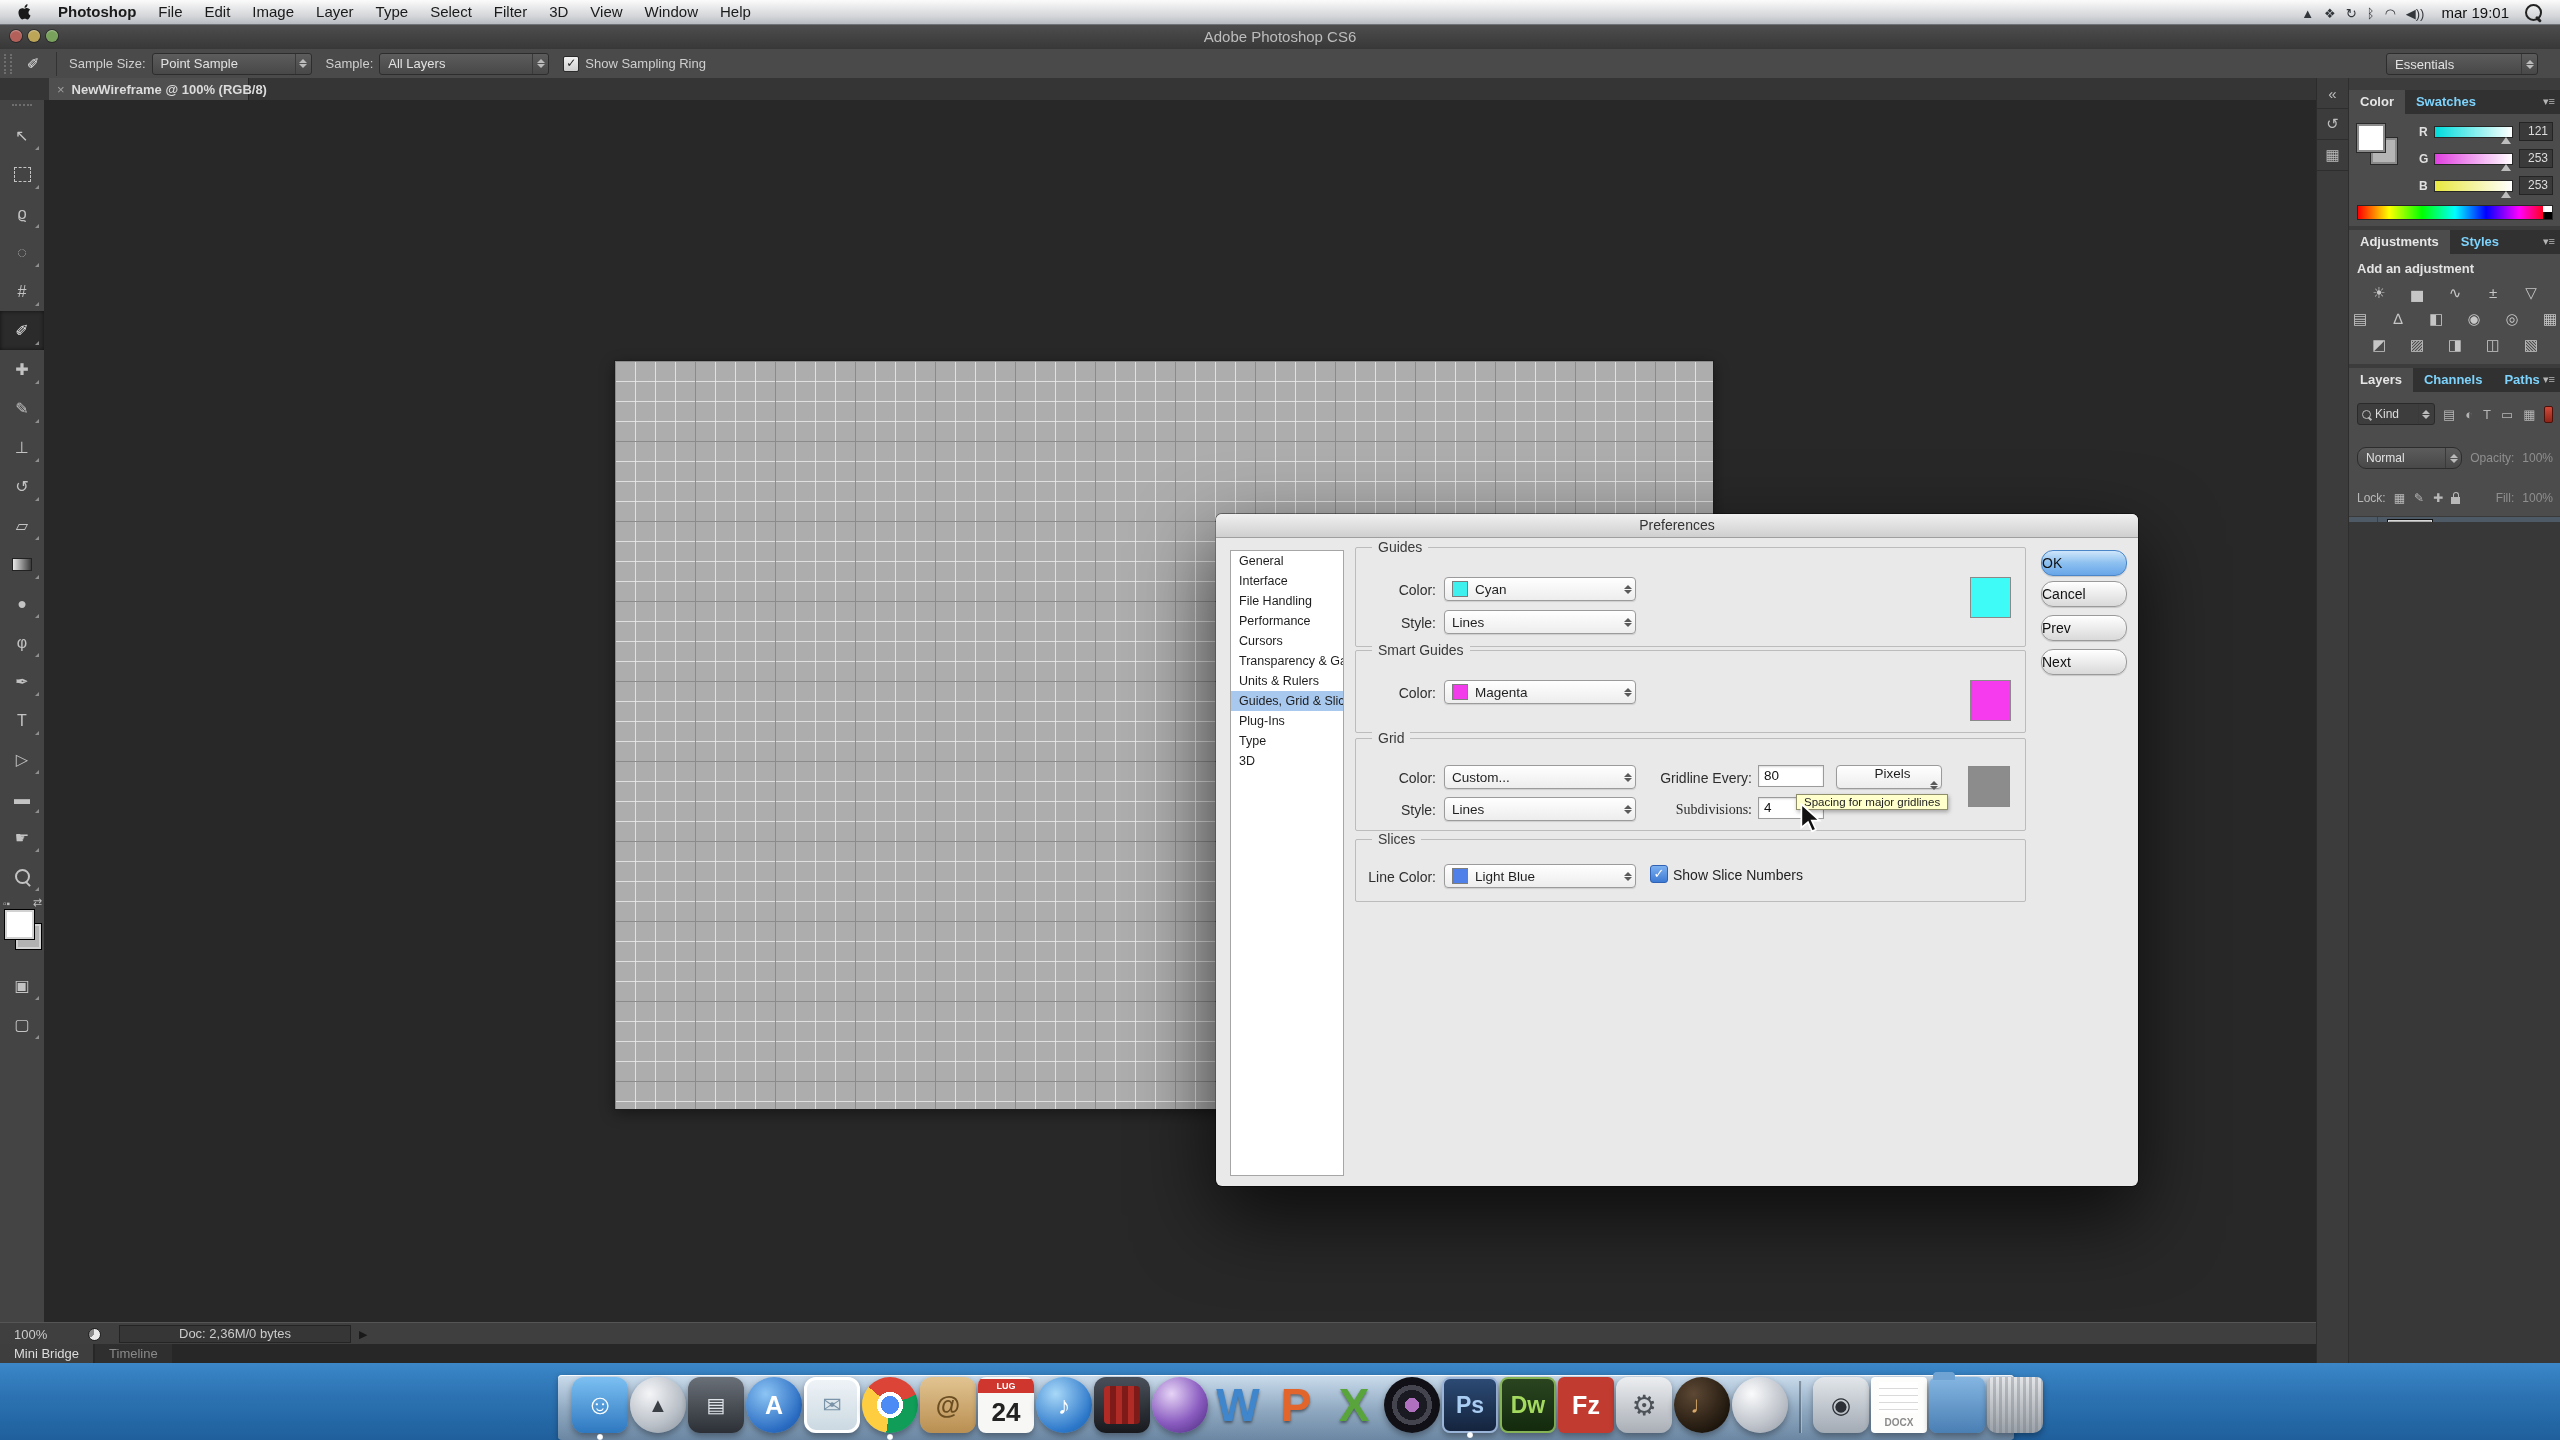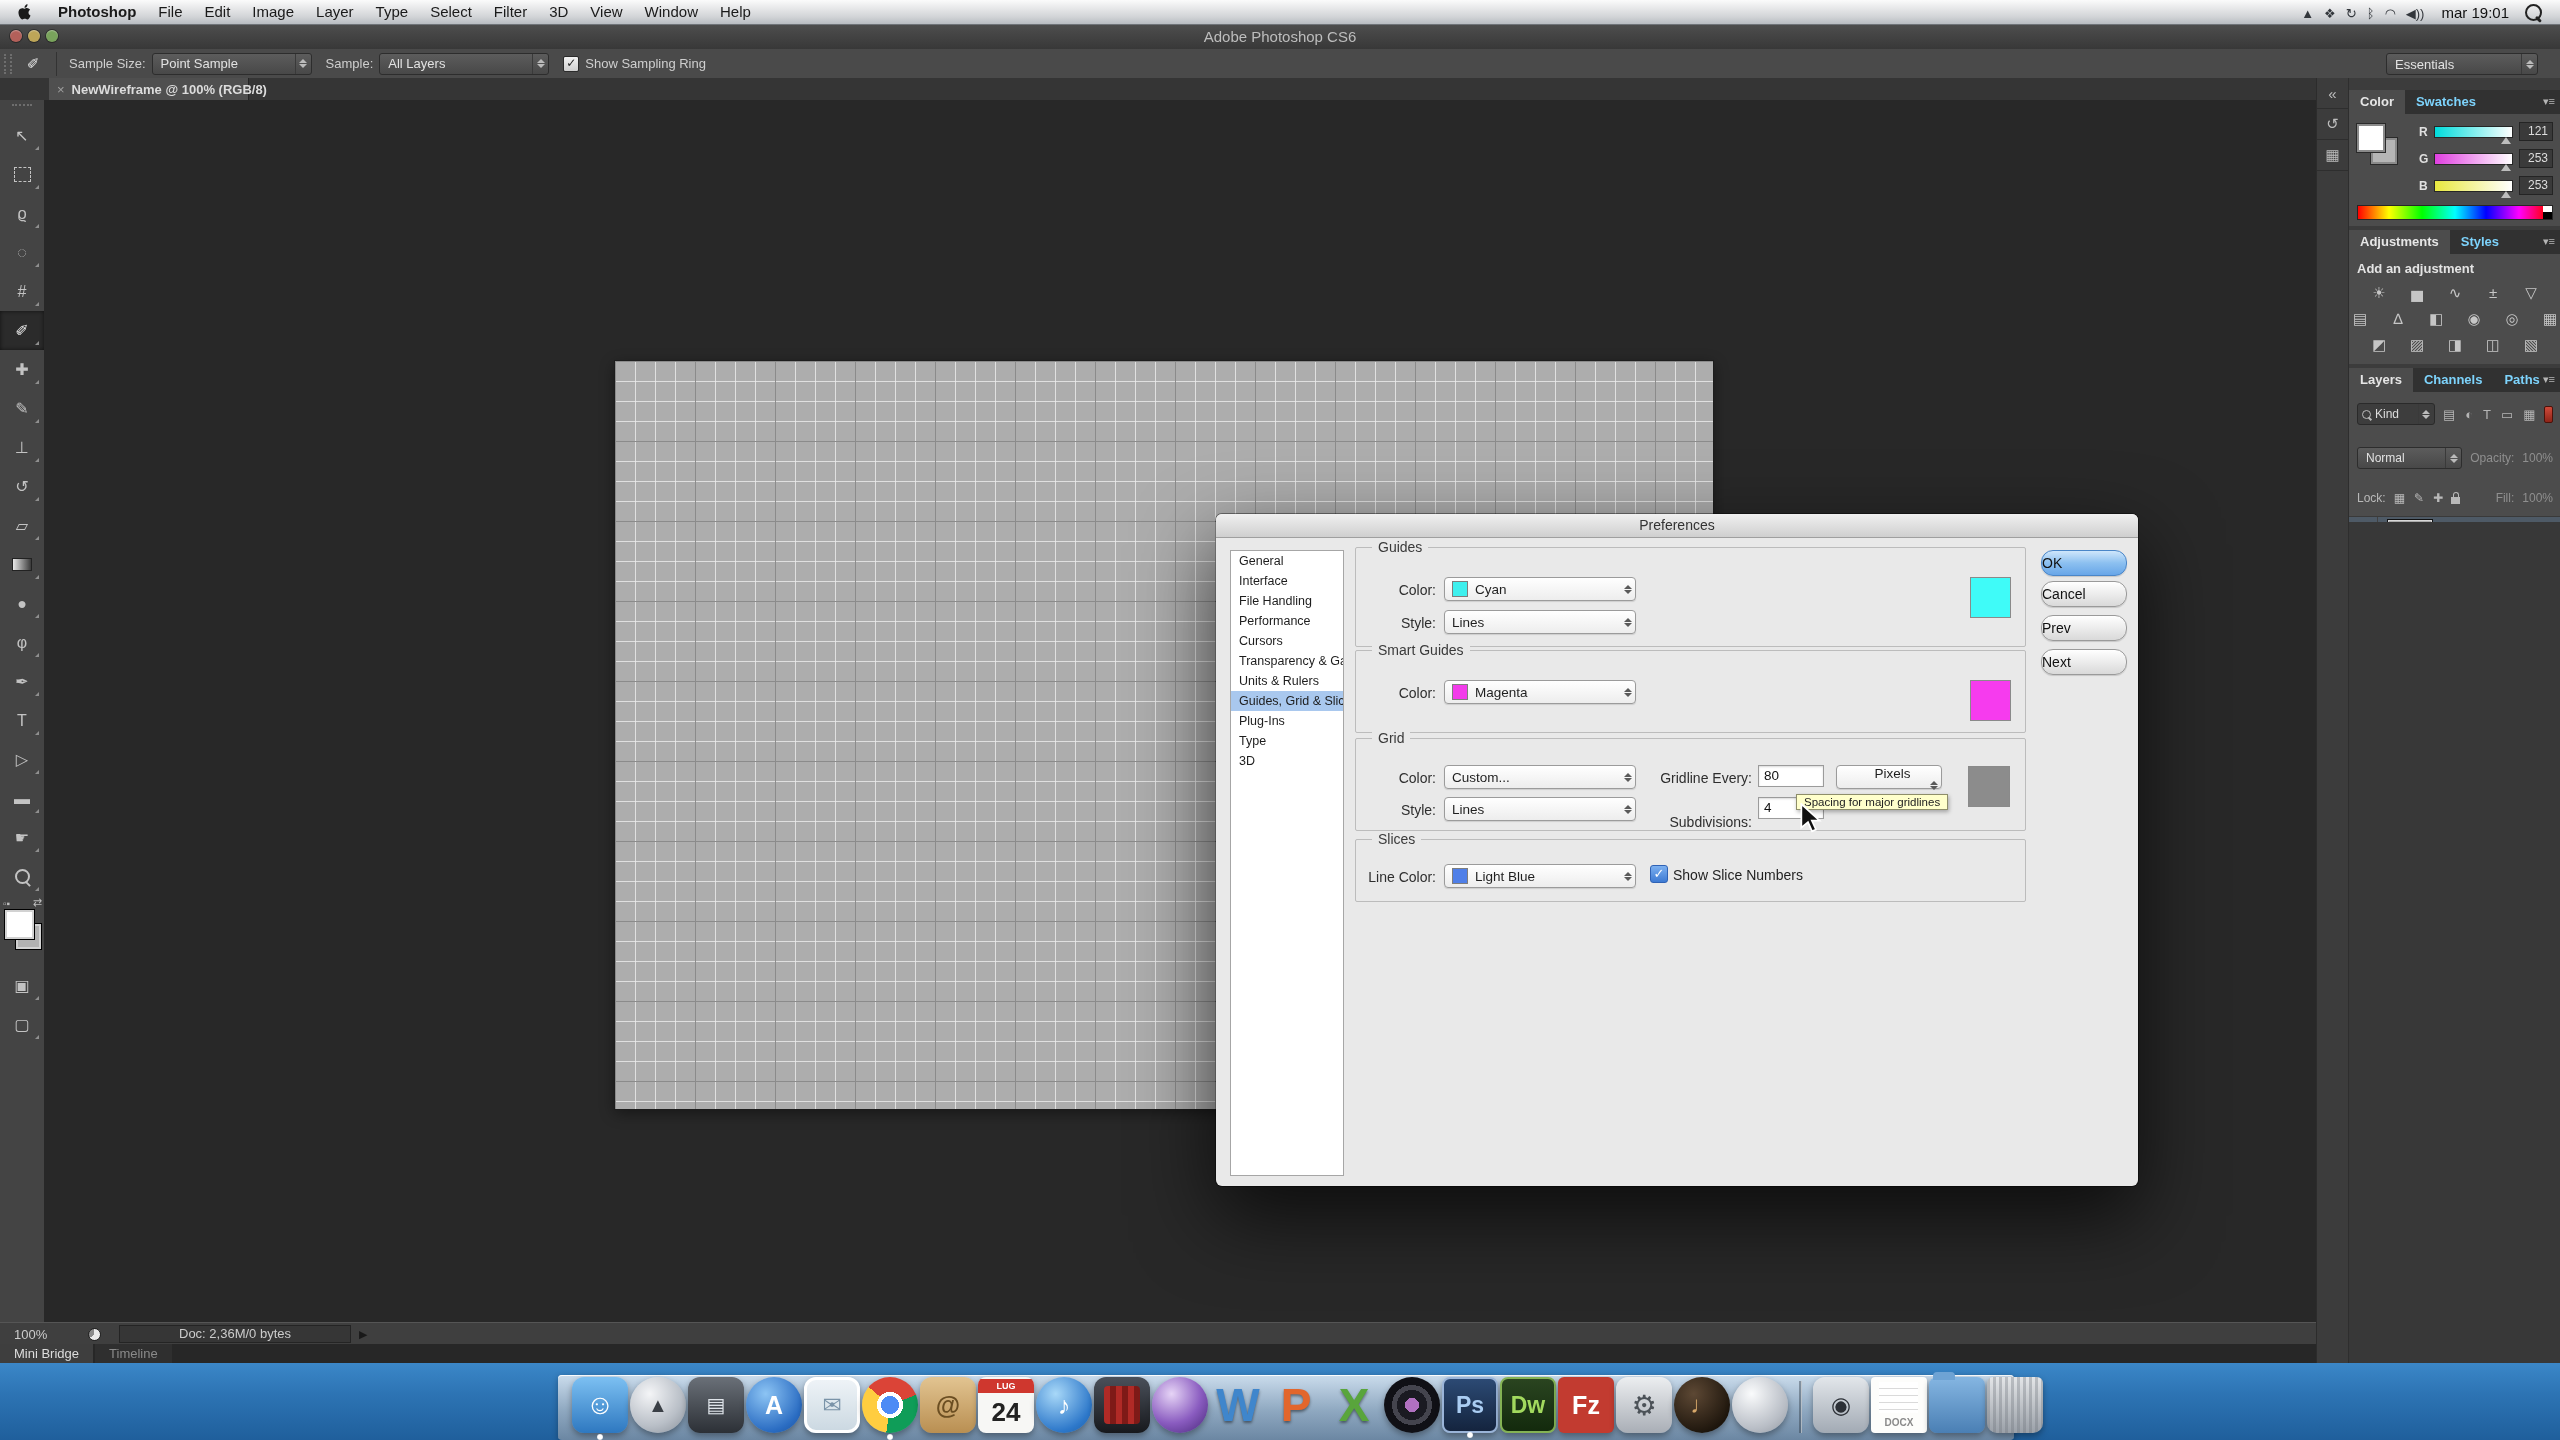--- a/index.html
+++ b/index.html
@@ -125,21 +125,21 @@
   .adj-icon{color:#c6c6c6;font-size:15px;width:22px;text-align:center;}
 
   
   #layers-panel{height:1010px;position:relative;background:#4c4c4c;}
   .l-row{display:flex;align-items:center;padding:11px 8px;gap:8px;}
   .kind-box{width:78px;height:20px;background:#3d3d3d;border:1px solid #2a2a2a;border-radius:3px;display:flex;align-items:center;color:#ddd;font-size:12px;padding-left:4px;gap:4px;}
   .mini-mag{width:7px;height:7px;border:1.5px solid #bbb;border-radius:50%;position:relative;}
   .mini-mag::after{content:"";position:absolute;width:1.5px;height:4px;background:#bbb;left:6px;top:6px;transform:rotate(-45deg);}
   .lfilter{color:#b5b5b5;font-size:13px;}
   .red-switch{width:8px;height:15px;background:linear-gradient(#d04a3a,#8e2418);border:1px solid #4c120a;border-radius:2px;margin-left:auto;}
-  .blend-box{width:112px;}
+  .blend-box{width:112px;border-radius:9px;}
   .dim{color:#8f8f8f;font-size:12px;}
   .dimval{color:#8f8f8f;font-size:12px;}
   .lock-icon{color:#b9b9b9;font-size:12px;}
   .lock-glyph{width:9px;height:7px;background:#b9b9b9;position:relative;display:inline-block;margin-top:5px;}
   .lock-glyph::before{content:"";position:absolute;left:1.5px;top:-5px;width:6px;height:5px;border:1.5px solid #b9b9b9;border-bottom:none;border-radius:4px 4px 0 0;box-sizing:border-box;}
   #bg-layer-row{height:36px;background:#4e5a66;border-top:1px solid #3a3a3a;border-bottom:1px solid #3a3a3a;display:flex;align-items:center;}
   #eye-cell{width:28px;height:36px;border-right:1px solid #414141;display:flex;align-items:center;justify-content:center;}
   .eye{width:15px;height:9px;border:1.5px solid #d0d0d0;border-radius:50%;position:relative;}
   .eye::after{content:"";position:absolute;left:4px;top:1.5px;width:4px;height:4px;background:#d0d0d0;border-radius:50%;}
   #layer-thumb{width:42px;height:28px;background:#acacac;border:1px solid #d8d8d8;box-shadow:0 0 0 1px #111;margin:0 10px;}
@@ -572,21 +572,21 @@
     </span>
     <span class="flabel" style="left:250px;top:31px;width:146px;">Gridline Every:</span>
     <span class="input-mac" style="left:402px;top:26px;width:66px;">80</span>
     <span class="dd-mac" style="left:480px;top:26px;width:106px;flex-direction:column;">
       <span>Pixels</span>
       <span class="stepper">
           <i class="up"></i>
           <i class="dn"></i>
         </span>
     </span>
-    <span class="flabel" style="left:250px;top:75px;width:146px;">Subdivisions:</span>
+    <span class="flabel" style="left:250px;top:63px;width:146px;font-family:Liberation Serif, serif;">Subdivisions:</span>
     <span class="input-mac" style="left:402px;top:58px;width:66px;">4</span>
     <span class="big-swatch" id="swatch-grid" style="left: 612px; top: 27px; width: 40px; height: 39px; background: rgb(140, 140, 140);"></span>
     <span id="tooltip" style="left:440px;top:55px;">Spacing for major gridlines</span>
   </div>
 
   <div class="fieldset" id="fs-slices" style="left:139px;top:325px;width:669px;height:61px;">
     <span class="legend">Slices</span>
     <span class="flabel" style="left:0px;top:29px;width:80px;">Line Color:</span>
     <span class="dd-mac" style="left:88px;top:24px;width:192px;">
       <span class="well" id="well-slices" style="background: rgb(79, 127, 232);"></span>

